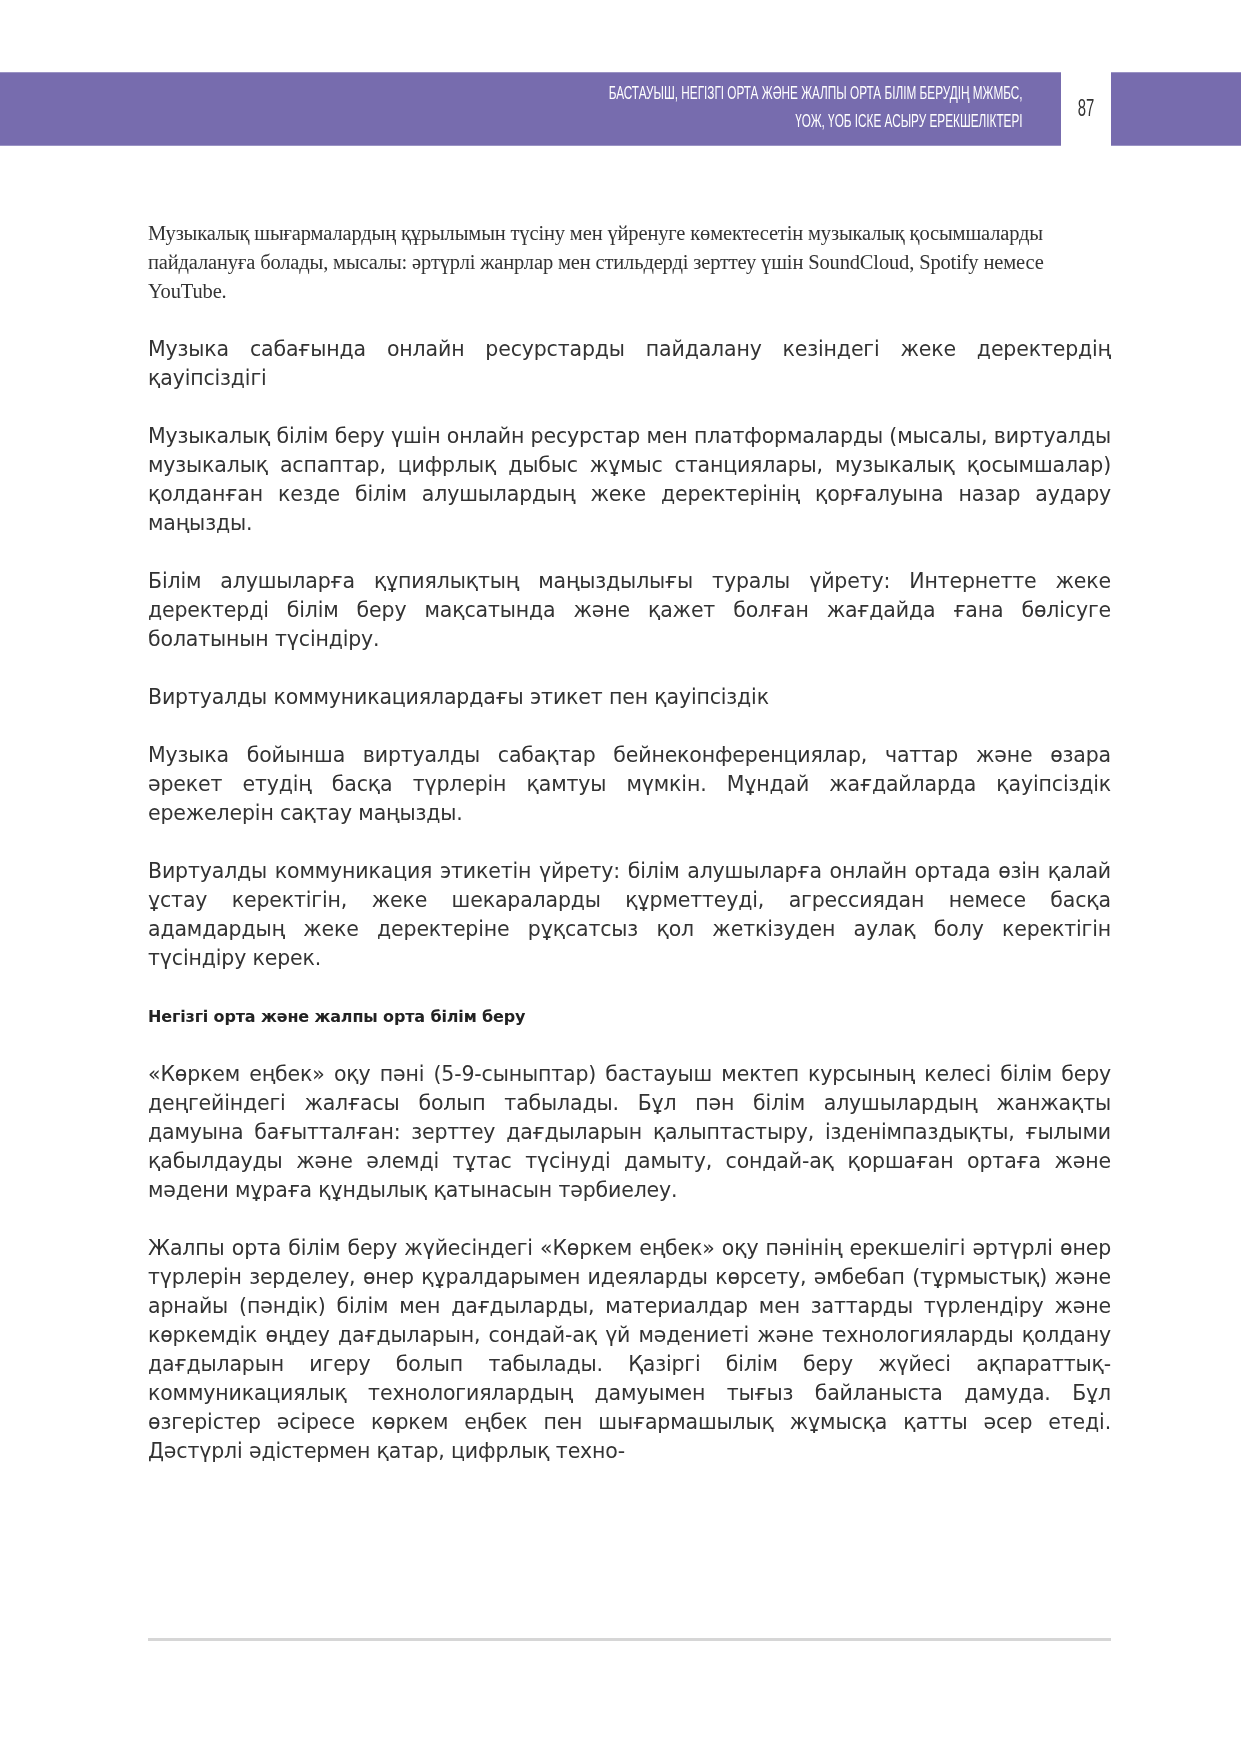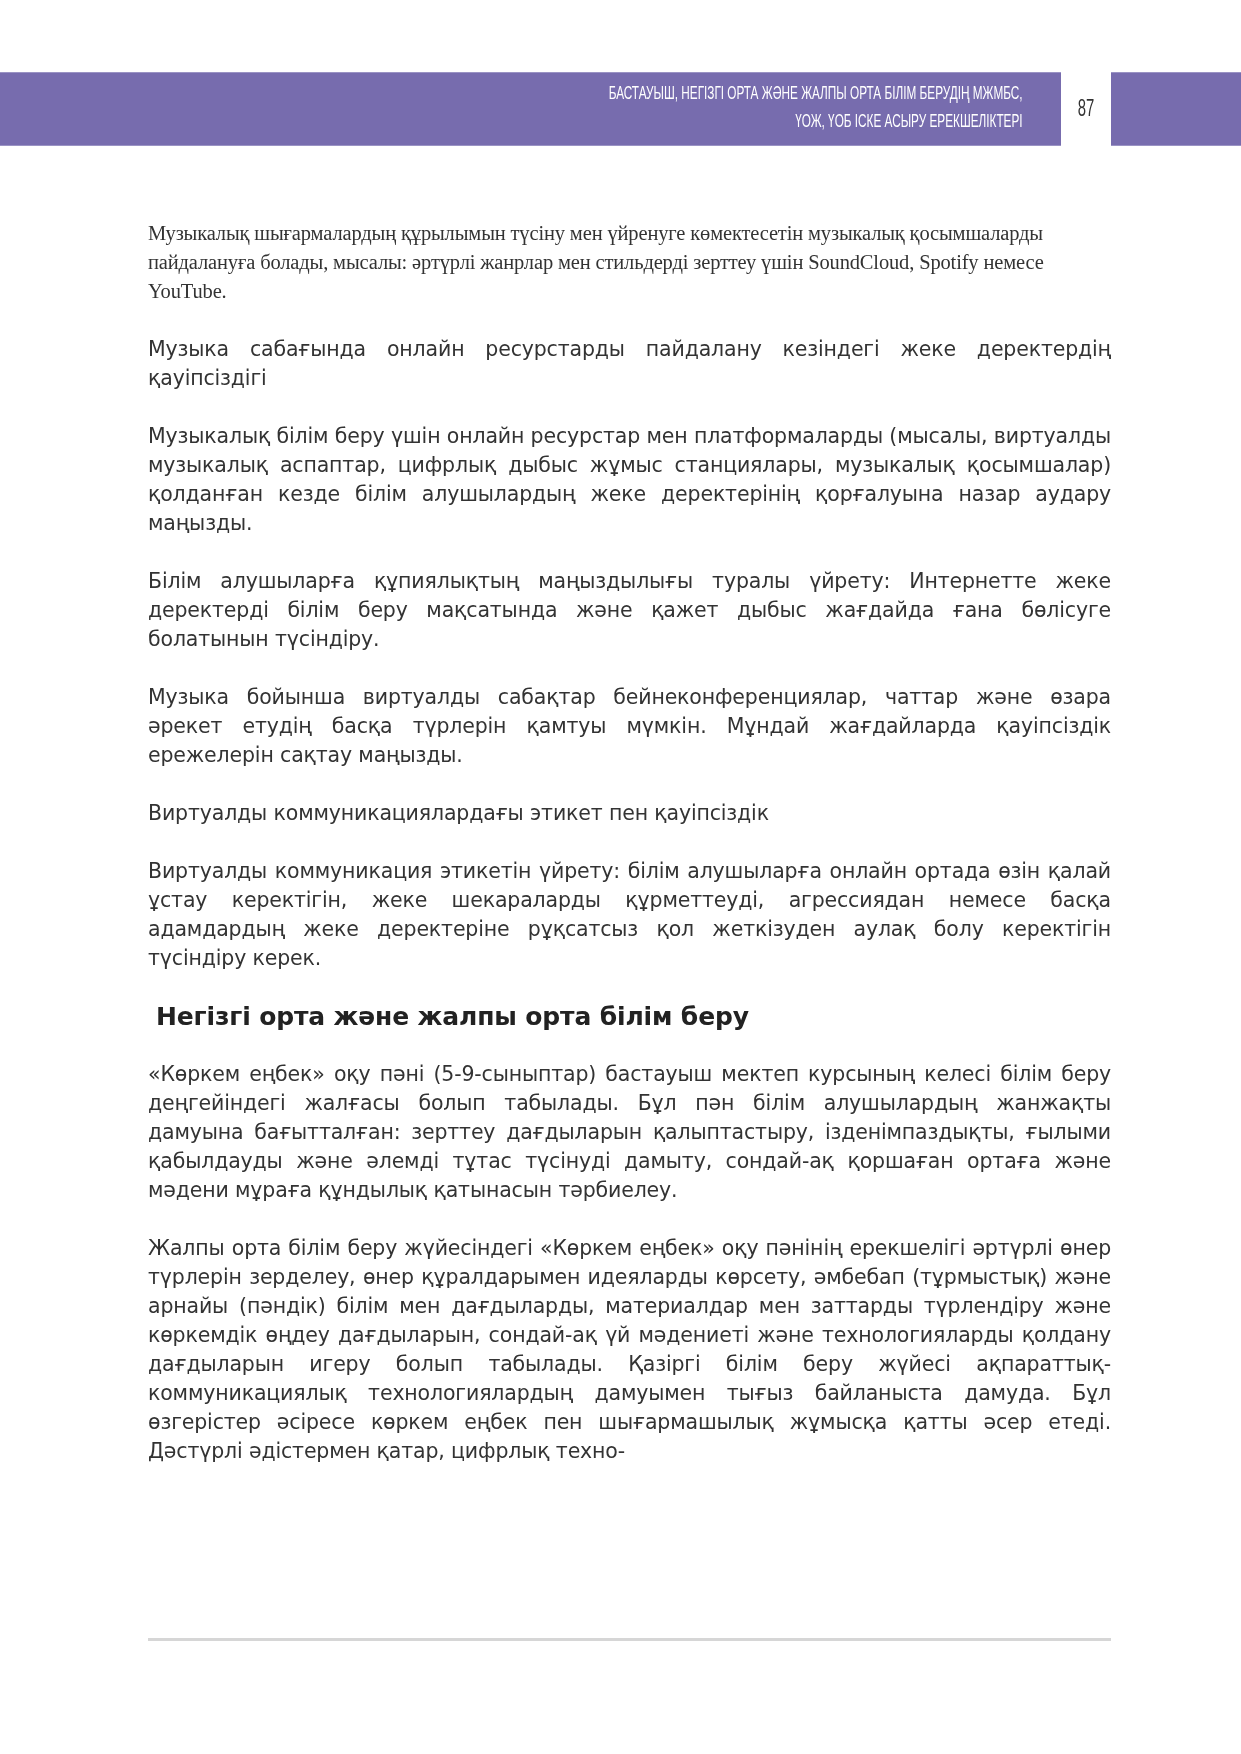--- a/index.html
+++ b/index.html
@@ -80,22 +80,22 @@
     .content p {
       margin: 0 0 29px 0;
       text-align: justify;
       hyphens: manual;
     }
     .content p.last-line-left {
       text-align: left;
       font-family: Liberation Serif, serif;
     }
     .content h2 {
-      margin: 0 0 29px 8px;
-      font-size: 25px;
+      margin: 0 0 29px 0;
+      font-size: 16px;
       line-height: 29px;
       font-weight: bold;
       color: #222222;
     }
     .footer-rule {
       position: absolute;
       left: 148px;
       top: 1638px;
       width: 963px;
       height: 3px;
@@ -110,22 +110,22 @@
   <div>БАСТАУЫШ, НЕГІЗГІ ОРТА ЖӘНЕ ЖАЛПЫ ОРТА БІЛІМ БЕРУДІҢ МЖМБС,</div>
   <div>ҮОЖ, ҮОБ ІСКЕ АСЫРУ ЕРЕКШЕЛІКТЕРІ</div>
 </div>
 <div class="page-number">87</div>
 <div class="header-bar-right"></div>
 
 <div class="content">
   <p class="last-line-left">Музыкалық шығармалардың құрылымын түсіну мен үйренуге көмектесетін му­зыкалық қосымшаларды пайдалануға болады, мысалы: әртүрлі жанрлар мен стильдерді зерттеу үшін SoundCloud, Spotify немесе YouTube.</p>
   <p>Музыка сабағында онлайн ресурстарды пайдалану кезіндегі жеке деректердің қауіпсіздігі</p>
   <p>Музыкалық білім беру үшін онлайн ресурстар мен платформаларды (мысалы, виртуалды музыкалық аспаптар, цифрлық дыбыс жұмыс станциялары, музыка­лық қосымшалар) қолданған кезде білім алушылардың жеке деректерінің қорға­луына назар аудару маңызды.</p>
-  <p>Білім алушыларға құпиялықтың маңыздылығы туралы үйрету: Интернетте жеке деректерді білім беру мақсатында және қажет дыбыс жағдайда ғана бөлісуге болатынын түсіндіру.</p>
+  <p>Білім алушыларға құпиялықтың маңыздылығы туралы үйрету: Интернетте жеке деректерді білім беру мақсатында және қажет болған жағдайда ғана бөлісуге болатынын түсіндіру.</p>
+  <p>Виртуалды коммуникациялардағы этикет пен қауіпсіздік</p>
   <p>Музыка бойынша виртуалды сабақтар бейнеконференциялар, чаттар және өза­ра әрекет етудің басқа түрлерін қамтуы мүмкін. Мұндай жағдайларда қауіпсіздік ережелерін сақтау маңызды.</p>
-  <p>Виртуалды коммуникациялардағы этикет пен қауіпсіздік</p>
   <p>Виртуалды коммуникация этикетін үйрету: білім алушыларға онлайн ортада өзін қалай ұстау керектігін, жеке шекараларды құрметтеуді, агрессиядан немесе басқа адамдардың жеке деректеріне рұқсатсыз қол жеткізуден аулақ болу ке­ректігін түсіндіру керек.</p>
   <h2>Негізгі орта және жалпы орта білім беру</h2>
   <p>«Көркем еңбек» оқу пәні (5-9-сыныптар) бастауыш мектеп курсының келесі білім беру деңгейіндегі жалғасы болып табылады. Бұл пән білім алушылардың жан­жақты дамуына бағытталған: зерттеу дағдыларын қалыптастыру, ізденімпаз­дықты, ғылыми қабылдауды және әлемді тұтас түсінуді дамыту, сондай-ақ қор­шаған ортаға және мәдени мұраға құндылық қатынасын тәрбиелеу.</p>
   <p>Жалпы орта білім беру жүйесіндегі «Көркем еңбек» оқу пәнінің ерекшелігі әртүрлі өнер түрлерін зерделеу, өнер құралдарымен идеяларды көрсету, әмбе­бап (тұрмыстық) және арнайы (пәндік) білім мен дағдыларды, материалдар мен заттарды түрлендіру және көркемдік өңдеу дағдыларын, сондай-ақ үй мәдени­еті және технологияларды қолдану дағдыларын игеру болып табылады. Қазіргі білім беру жүйесі ақпараттық-коммуникациялық технологиялардың дамуымен тығыз байланыста дамуда. Бұл өзгерістер әсіресе көркем еңбек пен шығар­машылық жұмысқа қатты әсер етеді. Дәстүрлі әдістермен қатар, цифрлық техно-</p>
 </div>
 
 <div class="footer-rule"></div>
 
 </body></html>

